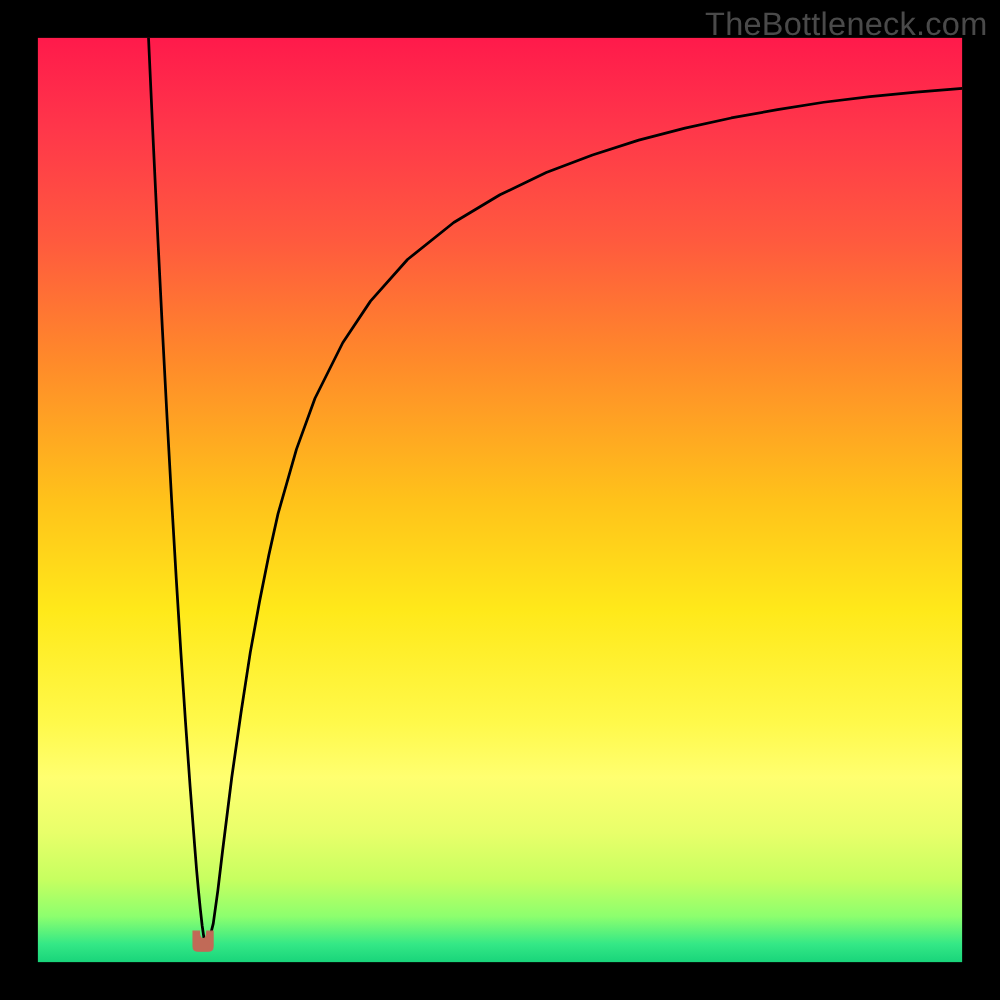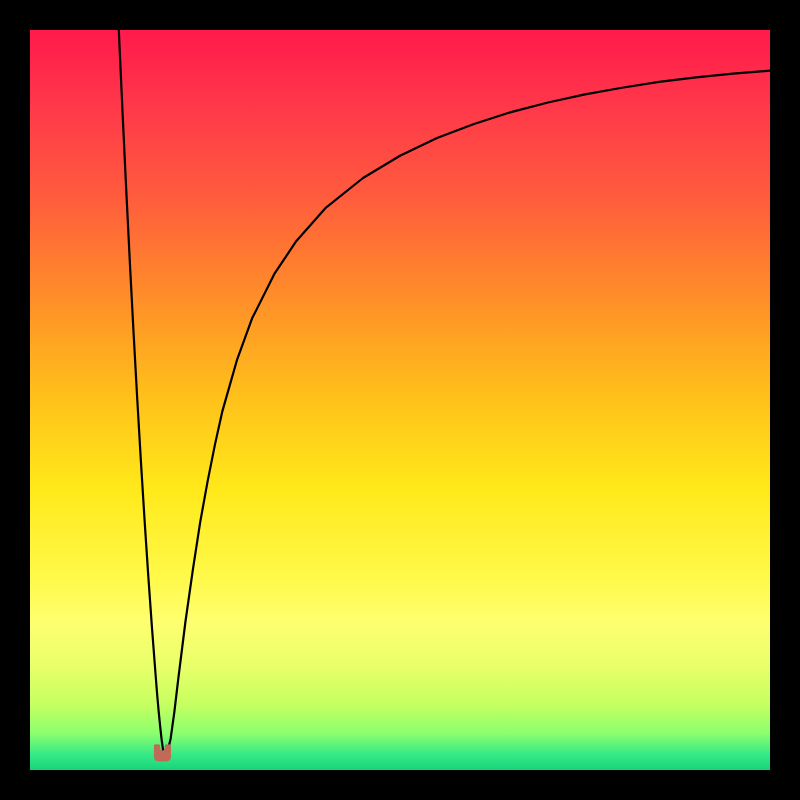--- a/index.html
+++ b/index.html
@@ -62,13 +62,14 @@
             <stop offset="98.00%" stop-color="#34e886"></stop>
             <stop offset="100.00%" stop-color="#18d47a"></stop>
           </linearGradient>
       </defs>
       <rect id="bg-rect" x="0" y="0" width="740" height="740" fill="url(#bg-grad)"></rect>
       <path id="curve-path" fill="none" stroke="#000" stroke-width="2.2" stroke-linejoin="round" d="M88.80 0.00 L92.50 81.40 L96.20 159.10 L99.90 233.10 L103.60 303.40 L107.30 370.00 L111.00 432.90 L114.70 492.10 L118.40 547.60 L122.10 599.40 L125.80 647.50 L127.28 666.00 L128.76 682.28 L130.24 697.08 L131.72 710.40 L133.20 720.76 L134.68 725.20 L136.90 723.72 L140.60 708.92 L144.30 682.28 L148.00 651.20 L155.40 592.00 L162.80 540.20 L170.20 492.10 L177.60 451.40 L185.00 414.40 L192.40 381.10 L207.20 329.30 L222.00 288.60 L244.20 244.20 L266.40 210.90 L296.00 177.60 L333.00 148.00 L370.00 125.80 L407.00 108.04 L444.00 93.98 L481.00 82.14 L518.00 72.52 L555.00 64.38 L592.00 57.72 L629.00 51.80 L666.00 47.36 L703.00 43.66 L740.00 40.70"></path>
       <path id="marker-path" d="M124.46000000000001 714.9200000000001 L124.46000000000001 726.9200000000001 Q124.46000000000001 730.9200000000001 128.46 730.9200000000001 L136.46 730.9200000000001 Q140.46 730.9200000000001 140.46 726.9200000000001 L140.46 714.9200000000001 L135.46 714.9200000000001 Q135.46 720.9200000000001 132.46 720.9200000000001 Q129.46 720.9200000000001 129.46 714.9200000000001 Z" fill="#c16a57" stroke="#c16a57" stroke-width="1"></path>
     </svg>
   </div>
 
+  <div class="watermark">TheBottleneck.com</div>
 </div>
 
 </body></html>

